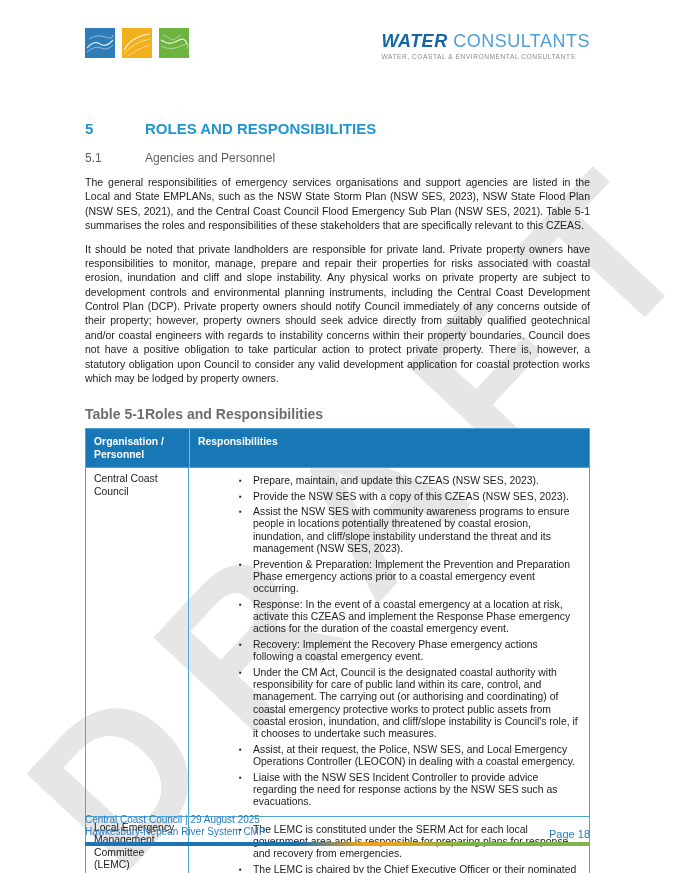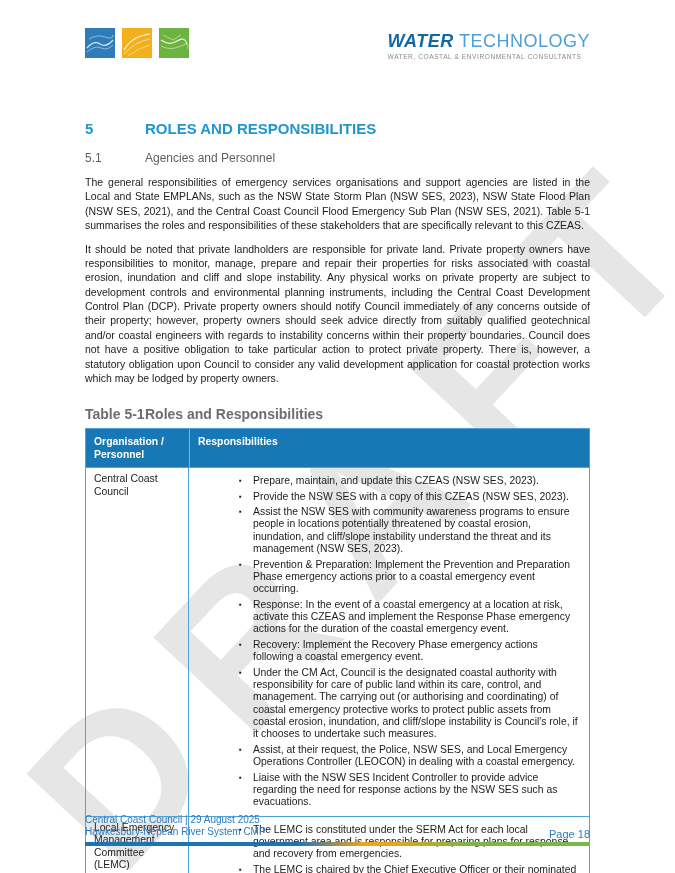--- a/index.html
+++ b/index.html
@@ -86,21 +86,21 @@
         </svg>
         <svg class="logo-sq" viewBox="0 0 30 30">
           <rect width="30" height="30" fill="#6db33f"></rect>
           <path d="M2 12 Q 10 18 18 13 T 28 16" stroke="#ffffff" stroke-width="1.2" fill="none" opacity="0.85"></path>
           <path d="M2 18 Q 12 23 22 18 T 28 21" stroke="#ffffff" stroke-width="0.8" fill="none" opacity="0.6"></path>
           <path d="M4 7 L 14 12 L 22 7" stroke="#ffffff" stroke-width="0.8" fill="none" opacity="0.6"></path>
         </svg>
       </div>
       <div class="brand">
         <div class="brand-line">
-          <span class="brand-word1">WATER</span><span> </span><span class="brand-word2">TECHNOLOGY</span>
+          <span class="brand-word1">WATER</span><span> </span><span class="brand-word2">CONSULTANTS</span>
         </div>
         <div class="brand-tagline">WATER, COASTAL &amp; ENVIRONMENTAL CONSULTANTS</div>
       </div>
     </div>
 
     <div class="h1">
       <span class="num">5</span><span>ROLES AND RESPONSIBILITIES</span>
     </div>
     <div class="h2">
       <span class="num">5.1</span><span>Agencies and Personnel</span>

